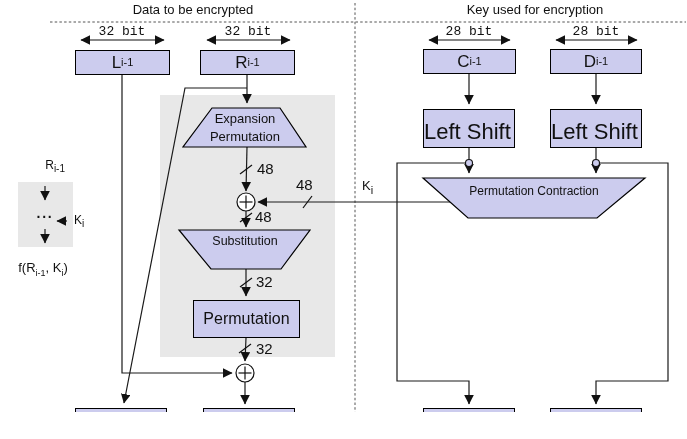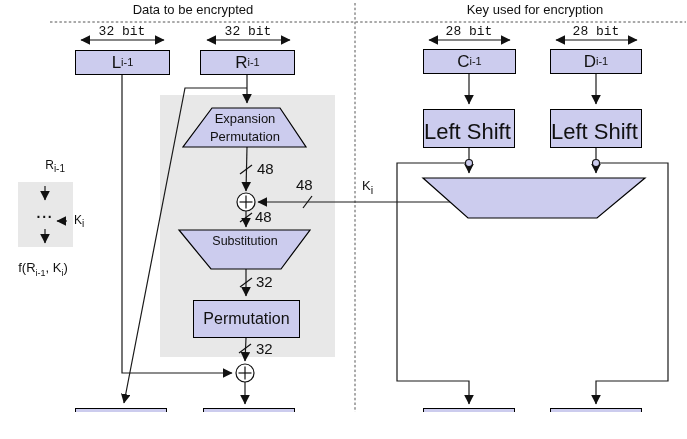--- a/index.html
+++ b/index.html
@@ -148,20 +148,21 @@
   <div class="box perm-text" style="left:193px;top:300px;width:107px;height:38px;">Permutation</div>
 
   <div class="trap-text" style="left:183px;top:110px;width:124px;font-size:13px;line-height:18px;">
     <div>Expansion</div>
     <div>Permutation</div>
   </div>
   <div class="trap-text" style="left:180px;top:232px;width:130px;font-size:12.5px;line-height:18px;">
     <div>Substitution</div>
   </div>
   <div class="trap-text" style="left:423px;top:183px;width:222px;font-size:12px;line-height:17px;">
+    <div>Permutation Contraction</div>
   </div>
 
   <div class="lbl wnum" style="left:257px;top:160px;">48</div>
   <div class="lbl wnum" style="left:296px;top:176px;">48</div>
   <div class="lbl wnum" style="left:255px;top:208px;">48</div>
   <div class="lbl wnum" style="left:256px;top:273px;">32</div>
   <div class="lbl wnum" style="left:256px;top:340px;">32</div>
   <div class="lbl k" style="left:362px;top:178px;">
     <span>K</span><sub>i</sub>
   </div>

